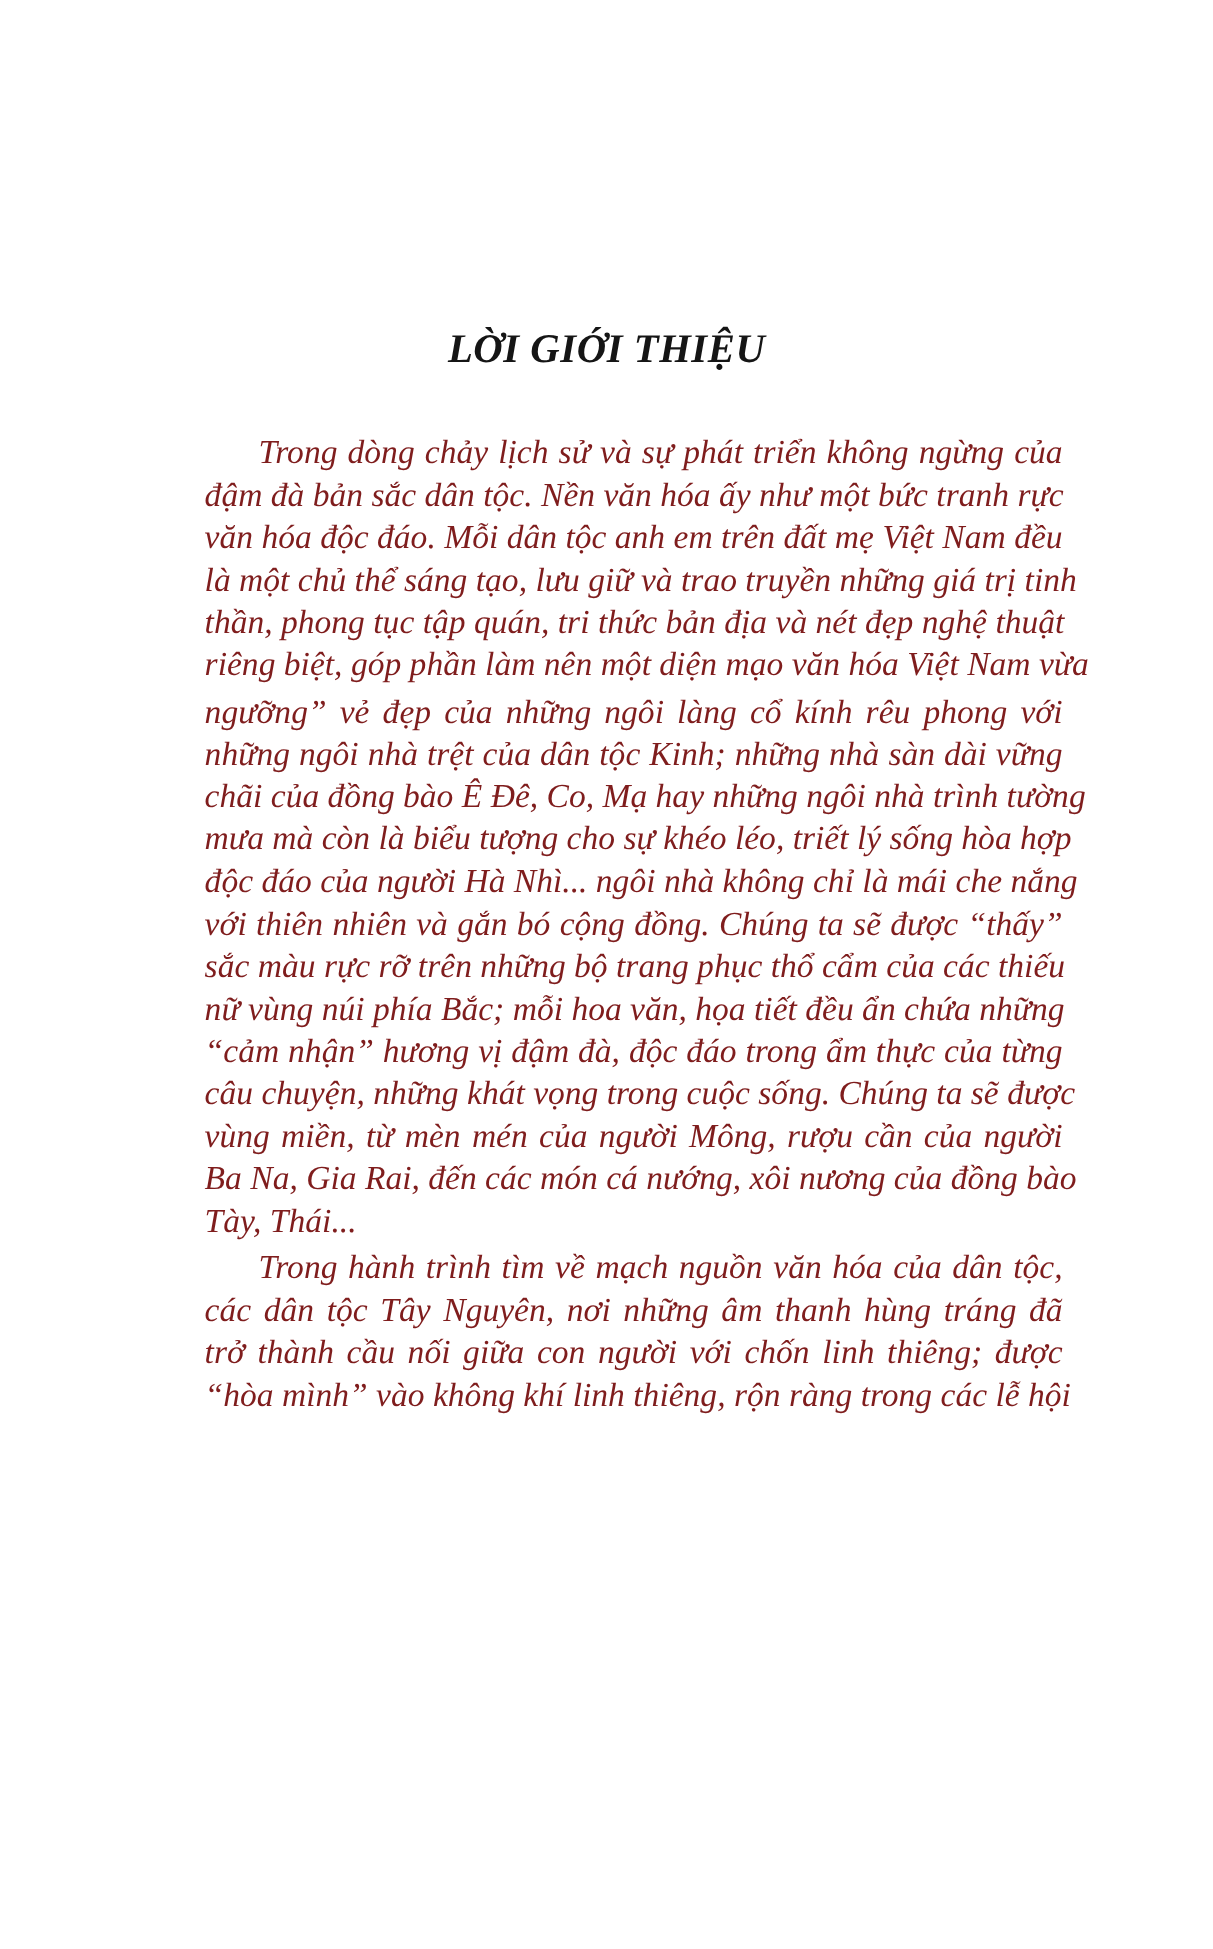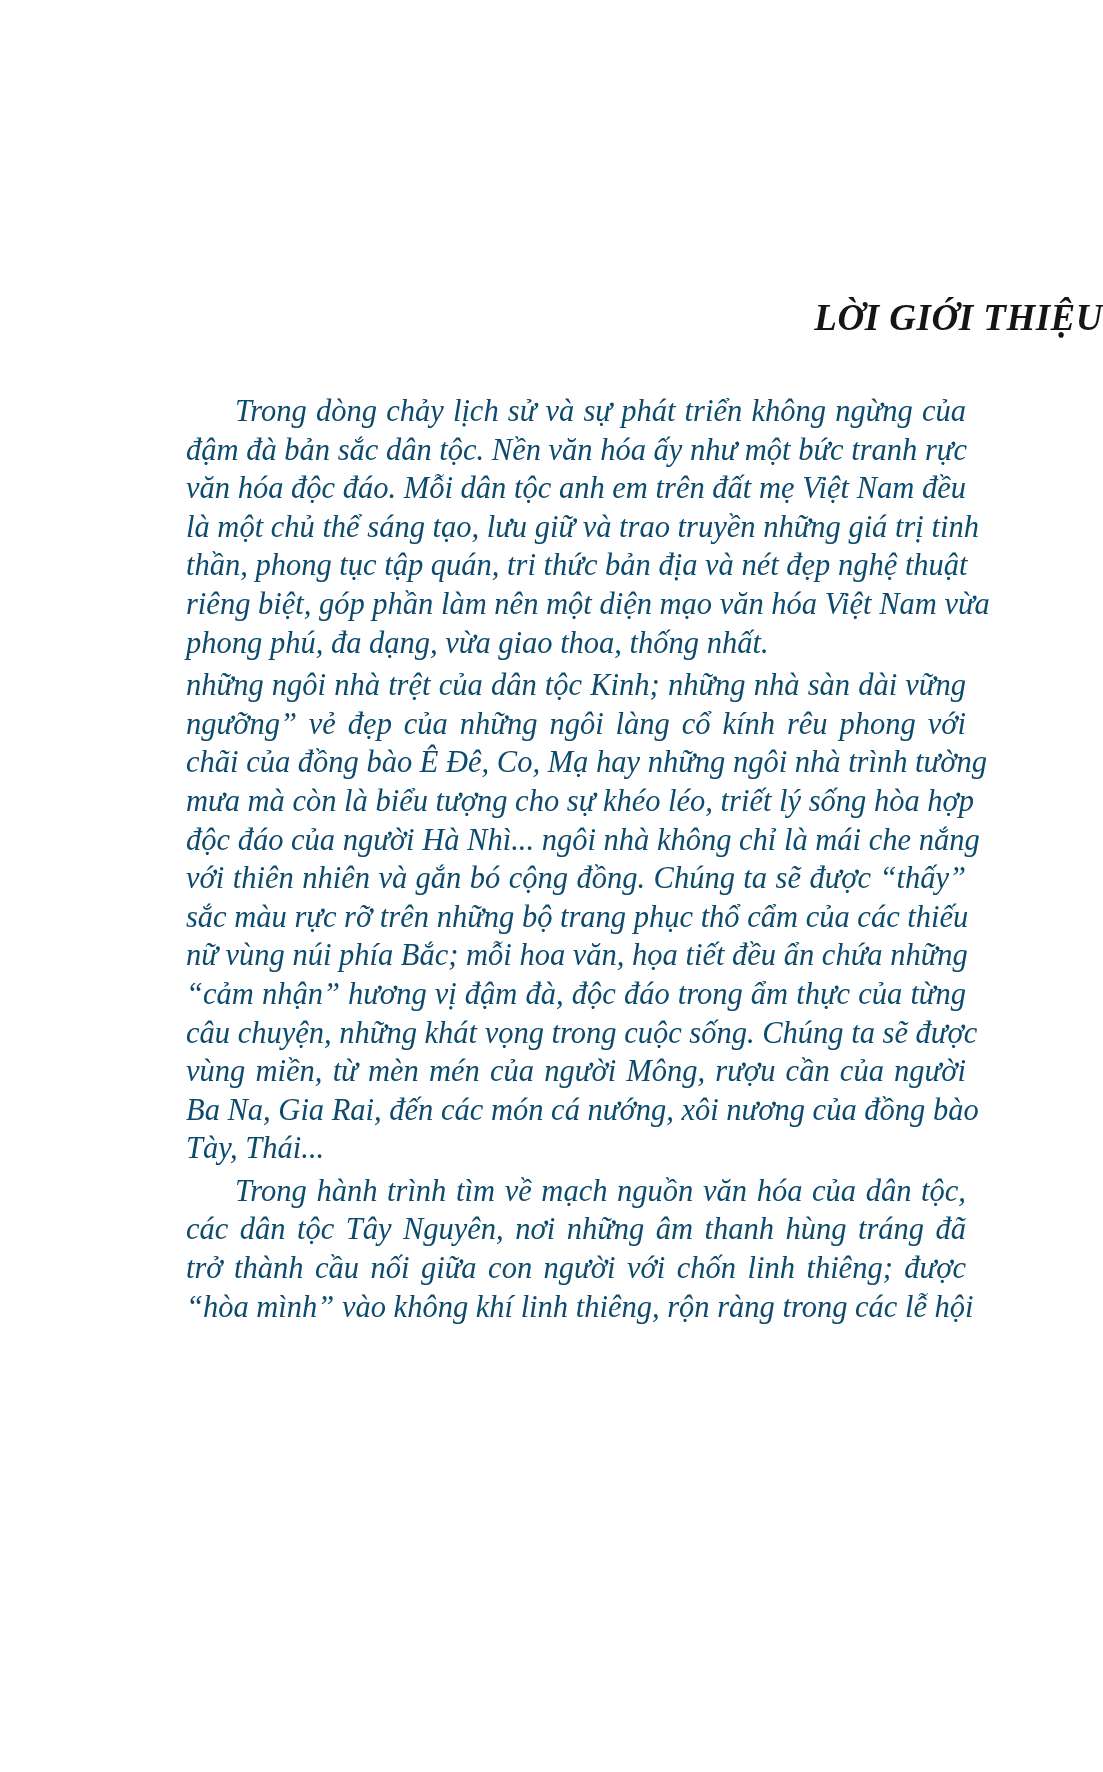--- a/index.html
+++ b/index.html
@@ -20,38 +20,38 @@
     left: 0; top: 0;
     width: 1103px;
     height: 1772px;
     background: #ffffff;
   }
   .title {
     position: absolute;
     top: 296px;
     left: 0;
     width: 1103px;
-    text-align: right;
+    text-align: center;
     font-family: "Liberation Serif", "DejaVu Serif", serif;
     font-style: italic;
     font-weight: bold;
     font-size: 37px;
     letter-spacing: 0.5px;
     color: #151515;
   }
   .body-text {
     position: absolute;
     top: 392px;
     left: 186px;
     width: 780px;
     font-family: "Liberation Serif", "DejaVu Serif", serif;
     font-style: italic;
     font-size: 30.5px;
     line-height: 38.6px;
-    color: #0c4a6e;
+    color: #7f1d1d;
   }
   .para {
     margin: 0 0 4px 0;
     text-indent: 0;
   }
   .line {
     display: block;
     white-space: nowrap;
     text-align: justify;
     text-align-last: justify;
@@ -77,26 +77,25 @@
 
   <div class="body-text">
 
     <div class="para">
       <span class="indent-wrap">Trong dòng chảy lịch sử và sự phát triển không ngừng của</span>
       <span class="line">đậm đà bản sắc dân tộc. Nền văn hóa ấy như một bức tranh rực</span>
       <span class="line">văn hóa độc đáo. Mỗi dân tộc anh em trên đất mẹ Việt Nam đều</span>
       <span class="line">là một chủ thể sáng tạo, lưu giữ và trao truyền những giá trị tinh</span>
       <span class="line">thần, phong tục tập quán, tri thức bản địa và nét đẹp nghệ thuật</span>
       <span class="line">riêng biệt, góp phần làm nên một diện mạo văn hóa Việt Nam vừa</span>
-      <span class="line last">phong phú, đa dạng, vừa giao thoa, thống nhất.</span>
     </div>
 
     <div class="para">
+      <span class="line">ngưỡng” vẻ đẹp của những ngôi làng cổ kính rêu phong với</span>
       <span class="line">những ngôi nhà trệt của dân tộc Kinh; những nhà sàn dài vững</span>
-      <span class="line">ngưỡng” vẻ đẹp của những ngôi làng cổ kính rêu phong với</span>
       <span class="line">chãi của đồng bào Ê Đê, Co, Mạ hay những ngôi nhà trình tường</span>
       <span class="line">mưa mà còn là biểu tượng cho sự khéo léo, triết lý sống hòa hợp</span>
       <span class="line">độc đáo của người Hà Nhì... ngôi nhà không chỉ là mái che nắng</span>
       <span class="line">với thiên nhiên và gắn bó cộng đồng. Chúng ta sẽ được “thấy”</span>
       <span class="line">sắc màu rực rỡ trên những bộ trang phục thổ cẩm của các thiếu</span>
       <span class="line">nữ vùng núi phía Bắc; mỗi hoa văn, họa tiết đều ẩn chứa những</span>
       <span class="line">“cảm nhận” hương vị đậm đà, độc đáo trong ẩm thực của từng</span>
       <span class="line">câu chuyện, những khát vọng trong cuộc sống. Chúng ta sẽ được</span>
       <span class="line">vùng miền, từ mèn mén của người Mông, rượu cần của người</span>
       <span class="line">Ba Na, Gia Rai, đến các món cá nướng, xôi nương của đồng bào</span>

